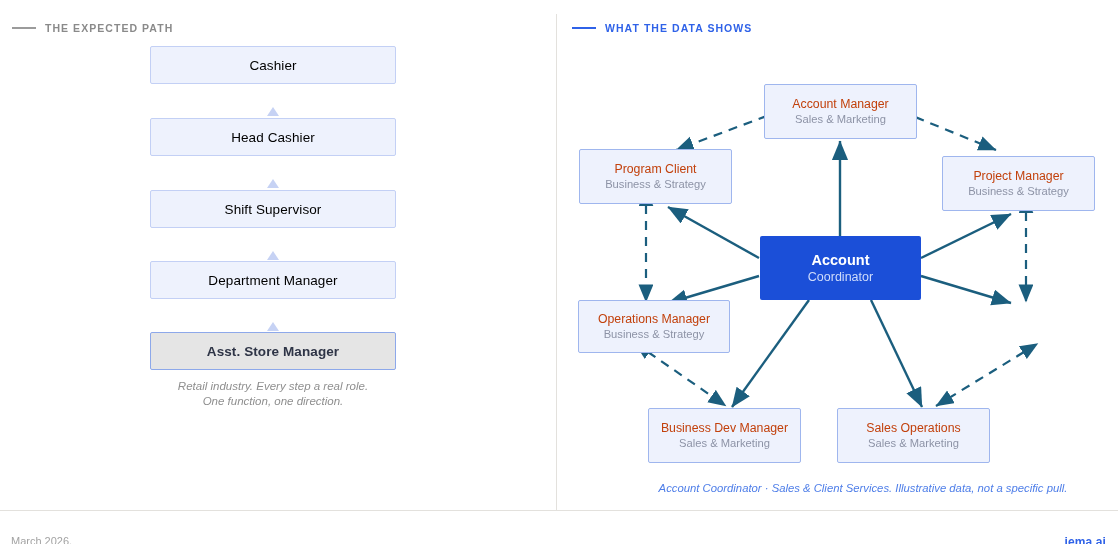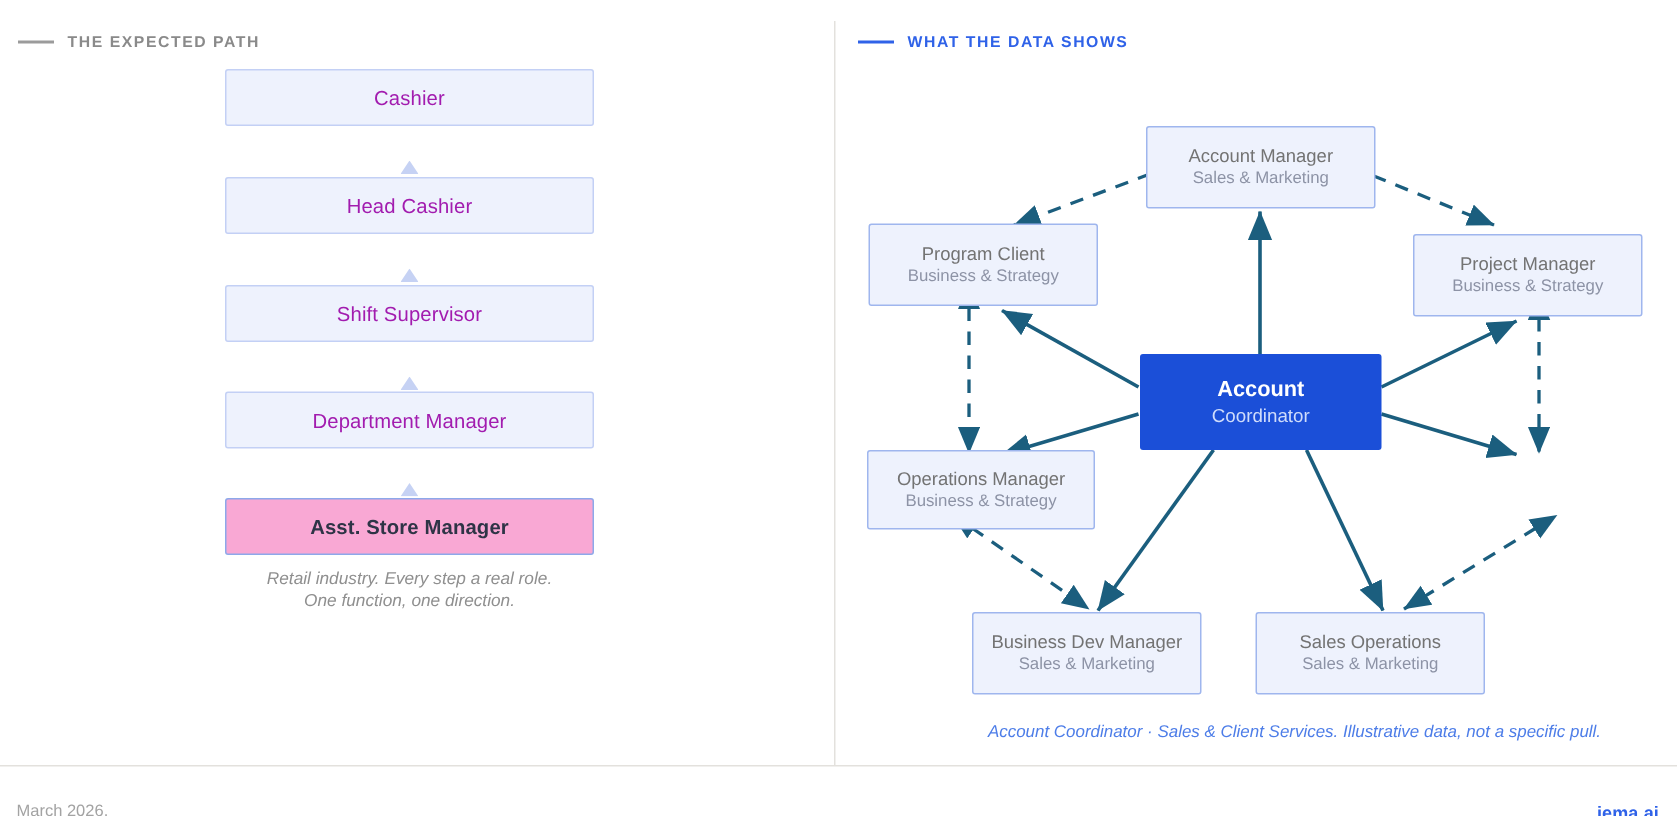--- a/index.html
+++ b/index.html
@@ -39,24 +39,24 @@
 
   
   .ladder-box{
     position:absolute;left:150px;width:246px;height:38px;
     background:#eef2fd;border:1px solid #c3d0f5;
     border-radius:2px;
     display:flex;align-items:center;justify-content:center;
     box-sizing:border-box;
   }
   .ladder-box .lbl{
-    font-size:13.5px;color:#a21caf;letter-spacing:.1px;white-space:nowrap;
+    font-size:13.5px;color:#000000;letter-spacing:.1px;white-space:nowrap;
   }
   .ladder-box.emph{
-    background:#f9a8d4;border:1.6px solid #8da8ea;
+    background:#e5e5e5;border:1.6px solid #8da8ea;
   }
   .ladder-box.emph .lbl{font-weight:700;color:#2e3446;}
 
   .ladder-arrow{
     position:absolute;left:267px;width:12px;height:9px;
     background:#c6d2f4;
     clip-path:polygon(50% 0%,100% 100%,0% 100%);
   }
 
   .ladder-note{
@@ -68,21 +68,21 @@
   
   .net{position:absolute;left:556px;top:0;width:562px;height:544px;}
   .node{
     position:absolute;box-sizing:border-box;
     background:#eef2fd;border:1.4px solid #9fb6ee;
     border-radius:2px;
     display:flex;flex-direction:column;align-items:center;justify-content:center;
     z-index:3;
   }
   .node .role{
-    font-size:12.3px;color:#737373;line-height:15px;white-space:nowrap;
+    font-size:12.3px;color:#c2410c;line-height:15px;white-space:nowrap;
   }
   .node .fam{
     font-size:11.2px;color:#8d93a6;line-height:14px;white-space:nowrap;
   }
   .node.center{
     background:#1b4fd8;border:none;
   }
   .node.center .role{color:#ffffff;font-weight:700;font-size:14.5px;line-height:18px;}
   .node.center .fam{color:#cfdcfb;font-size:12.5px;line-height:16px;}
 

